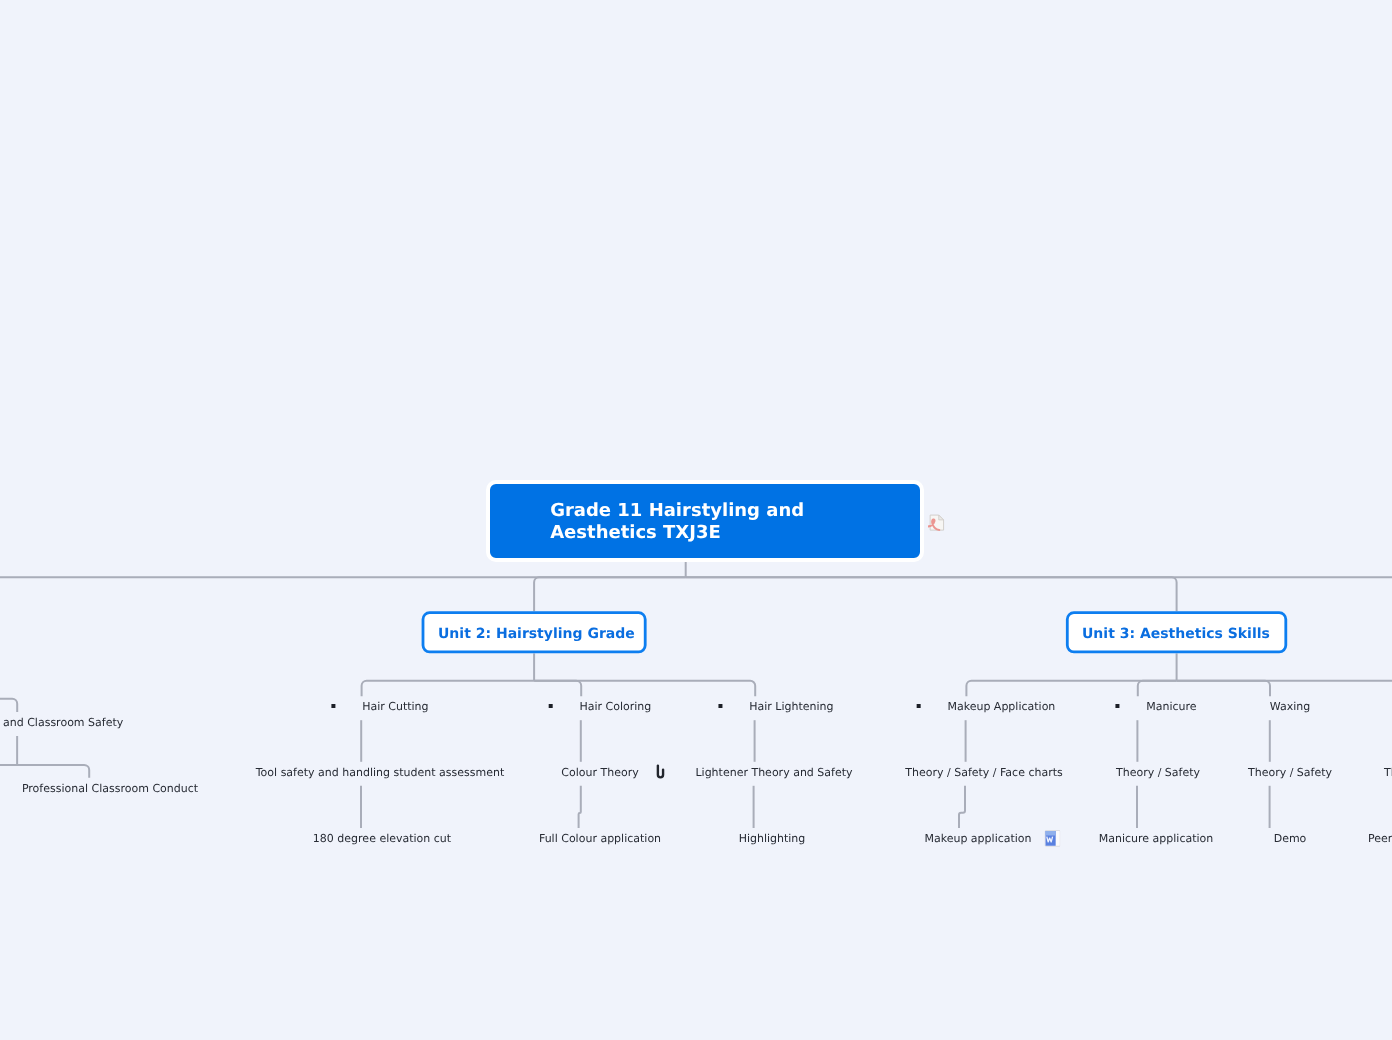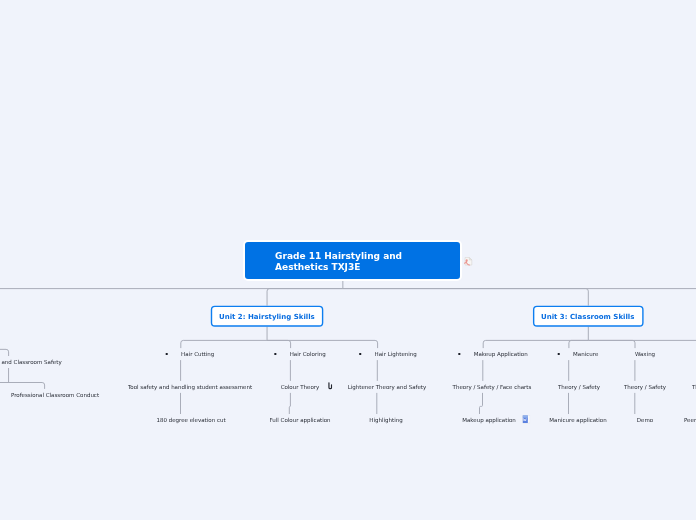--- a/index.html
+++ b/index.html
@@ -87,24 +87,24 @@
   </div>
   <span class="node ico" style="left:443.9px;top:256.5px;width:8.6px;height:8.6px;">
     <svg width="8.6" height="8.6" viewBox="0 0 32 32">
       <path d="M4 2h16l9 9v19H4z" fill="#f7f6f4" stroke="#cdcac6" stroke-width="1.6"></path>
       <path d="M20 2l9 9h-9z" fill="#eceae7" stroke="#cdcac6" stroke-width="1.4"></path>
       <path d="M1.5 23c4.8-.8 8.6-4.2 10.2-9 1.2-3.8-2.8-5.2-3.6-1.5-.9 4.5 1 9.4 4 12.8 2.5 2.8 5.8 4.5 8.8 4.5" fill="none" stroke="#eb9691" stroke-width="4" stroke-linecap="round" stroke-linejoin="round"></path>
     </svg>
   </span>
 
   <div class="node unit" style="left:210.7px;top:305.6px;">
-    <span>Unit 2: Hairstyling Skills</span>
+    <span>Unit 2: Hairstyling Grade</span>
   </div>
   <div class="node unit" style="left:533px;top:305.6px;">
-    <span>Unit 3: Classroom Skills</span>
+    <span>Unit 3: Aesthetics Skills</span>
   </div>
 
   <div class="node leaf" style="left:8.56px;top:362px;">
     <span>Personal and Classroom Safety</span>
   </div>
   <div class="node leaf" style="left:180.3px;top:354.1px;">
     <i class="bul"></i><span>Hair Cutting</span>
   </div>
   <div class="node leaf" style="left:290.3px;top:354.1px;">
     <i class="bul"></i><span>Hair Coloring</span>

